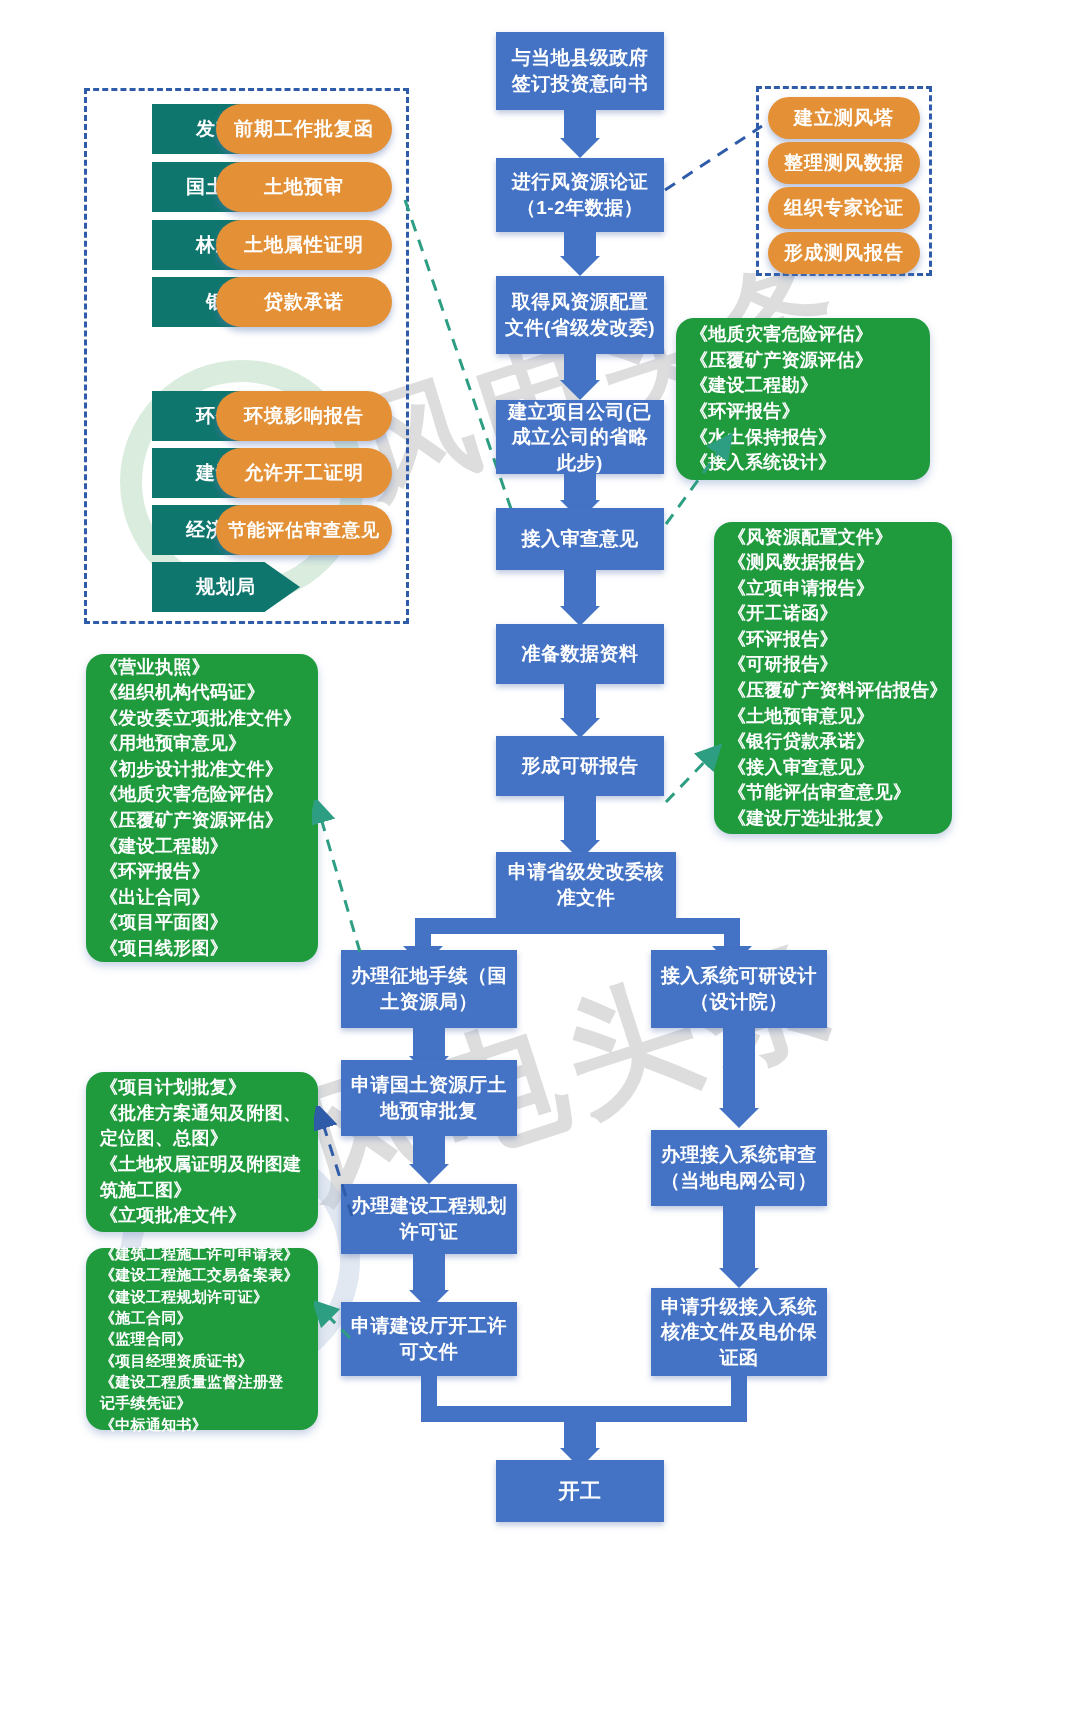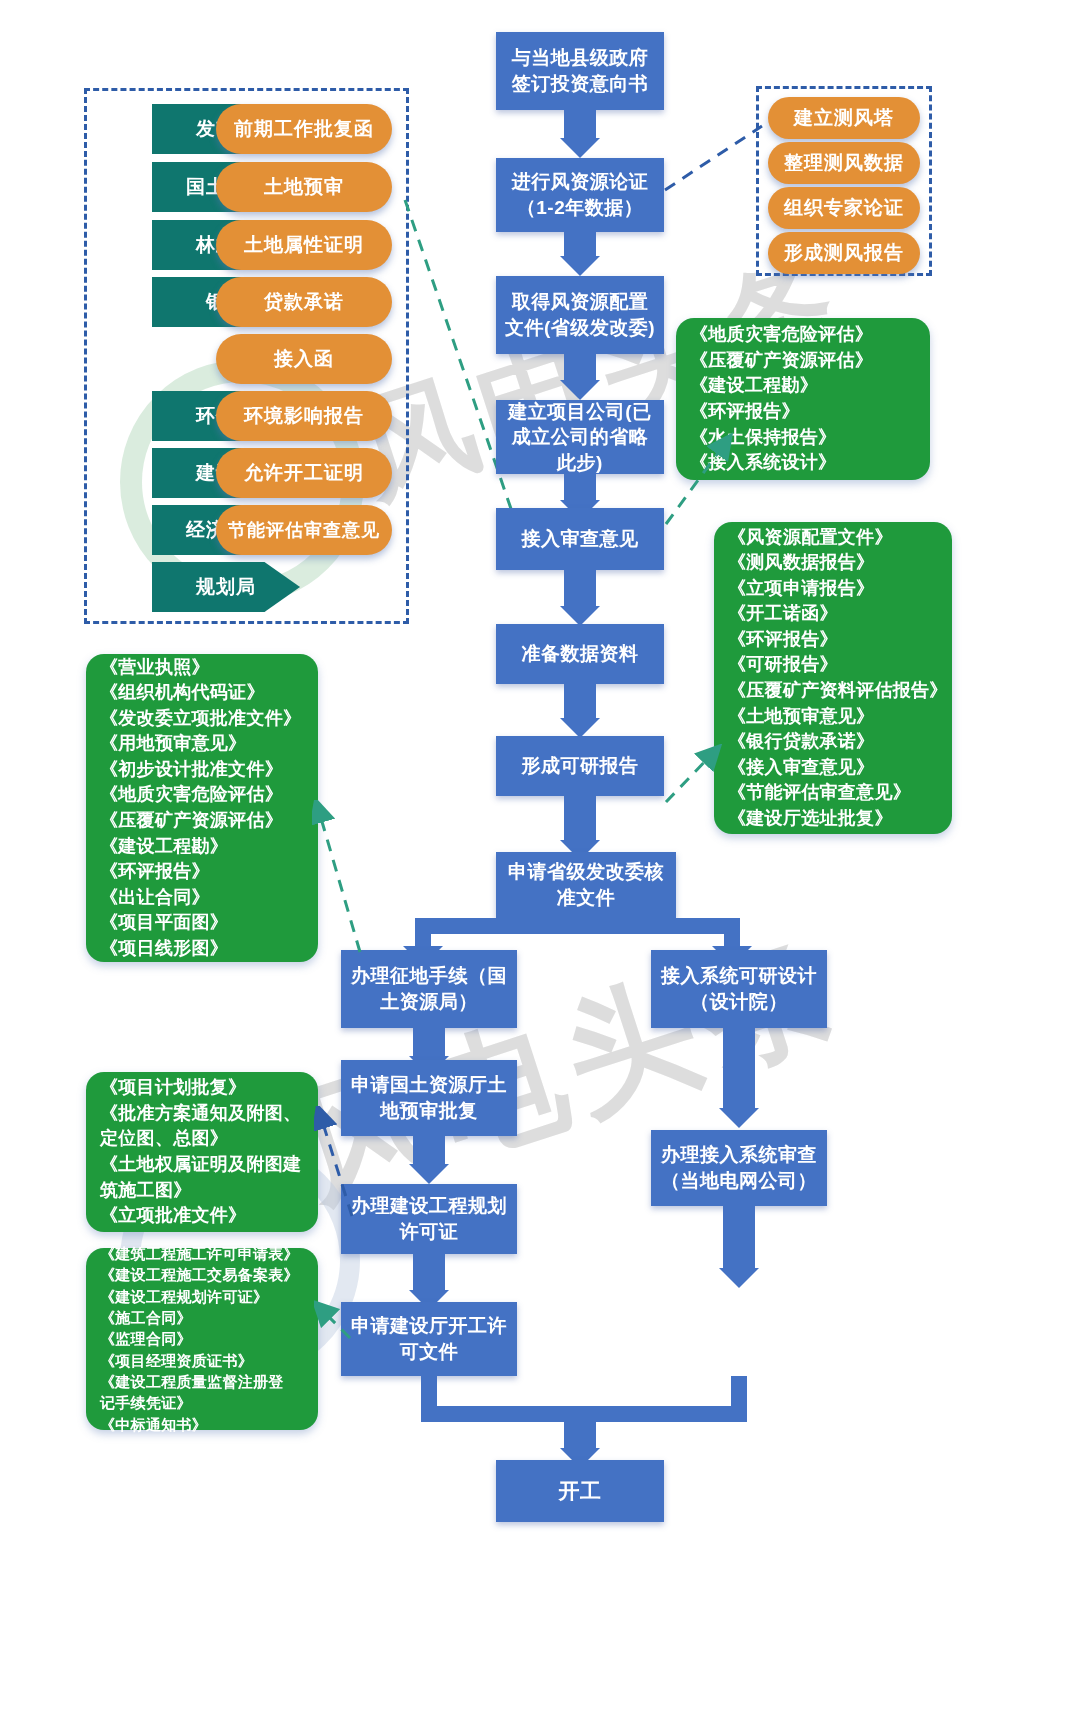--- a/index.html
+++ b/index.html
@@ -92,23 +92,20 @@
       <span>土地属性证明</span>
     </div>
 
   <div class="chev" style="left:104px;top:277px;width:148px;">
       <span>银行</span>
     </div>
   <div class="pill" style="left:216px;top:277px;width:176px;">
       <span>贷款承诺</span>
     </div>
 
-  <div class="pill" style="left:216px;top:334px;width:176px;">
-      <span>接入函</span>
-    </div>
 
   <div class="chev" style="left:104px;top:391px;width:148px;">
       <span>环保局</span>
     </div>
   <div class="pill" style="left:216px;top:391px;width:176px;">
       <span>环境影响报告</span>
     </div>
 
   <div class="chev" style="left:104px;top:448px;width:148px;">
       <span>建设局</span>
@@ -229,20 +226,23 @@
     </div>
   <div class="a-stem" style="left:723px;top:1028px;width:32px;height:80px;"></div>
   <div class="a-head" style="left:719px;top:1108px;"></div>
 
   <div class="node" style="left:651px;top:1130px;width:176px;height:76px;">
       <span>办理接入系统审查（当地电网公司）</span>
     </div>
   <div class="a-stem" style="left:723px;top:1206px;width:32px;height:62px;"></div>
   <div class="a-head" style="left:719px;top:1268px;"></div>
 
+  <div class="node" style="left:651px;top:1288px;width:176px;height:88px;">
+      <span>申请升级接入系统核准文件及电价保证函</span>
+    </div>
 
   <div class="a-stem" style="left:421px;top:1376px;width:16px;height:46px;"></div>
   <div class="a-stem" style="left:731px;top:1376px;width:16px;height:46px;"></div>
   <div class="hline" style="left:421px;top:1406px;width:326px;"></div>
   <div class="a-stem" style="left:564px;top:1406px;width:32px;height:42px;"></div>
   <div class="a-head" style="left:560px;top:1448px;"></div>
 
   <div class="node" style="left:496px;top:1460px;width:168px;height:62px;font-size:21px;">
       <span>开工</span>
     </div>

